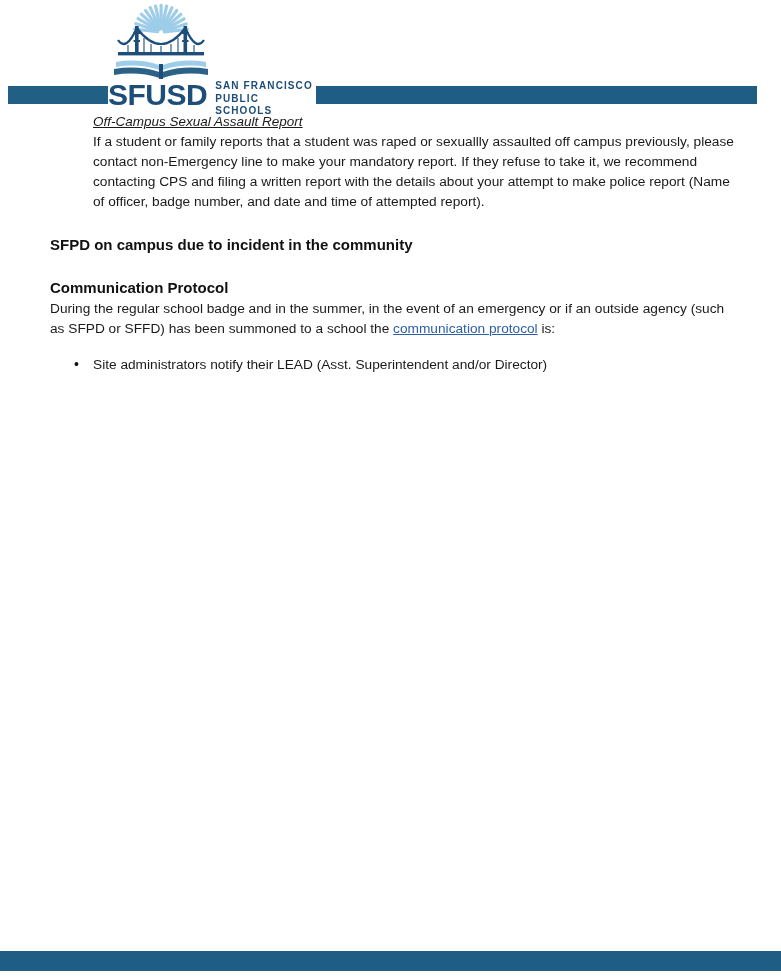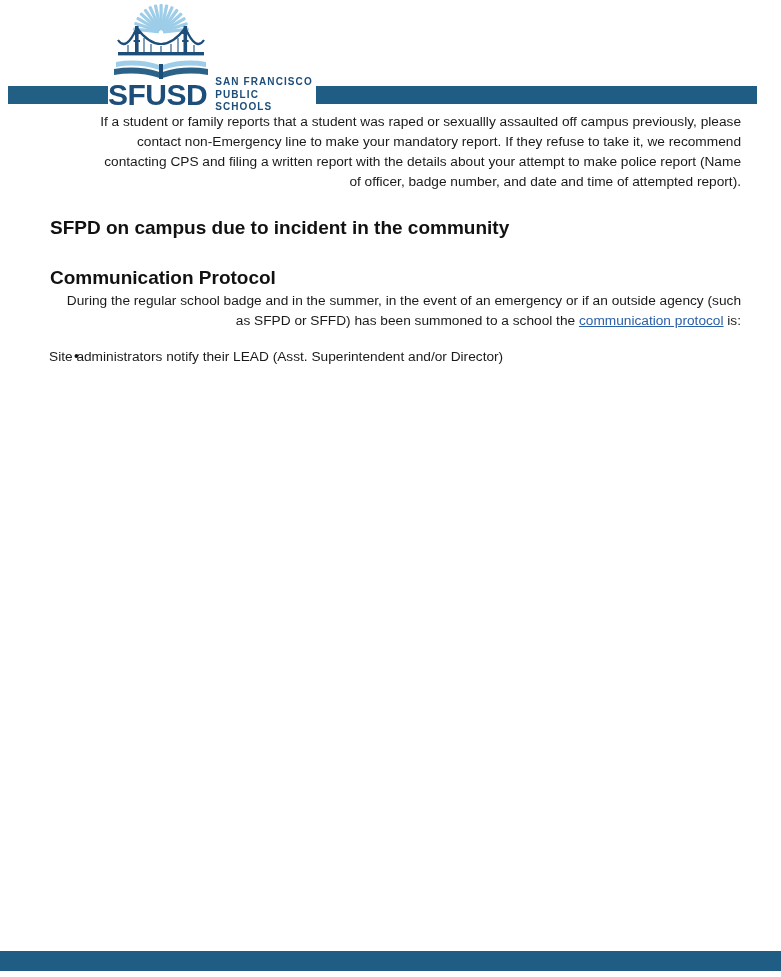--- a/index.html
+++ b/index.html
@@ -39,21 +39,20 @@
     height: 80px;
   }
 
   .wordmark {
     position: absolute;
     left: 0px;
     top: 78px;
     width: 212px;
     height: 30px;
     display: flex;
-    align-items: center;
   }
 
   .wordmark-sfusd {
     font-size: 30px;
     font-weight: bold;
     color: #1d4e79;
     letter-spacing: -0.5px;
     line-height: 1;
     font-family: "Liberation Sans", sans-serif;
   }
@@ -110,44 +109,44 @@
     font-weight: normal;
     text-decoration: underline;
     color: #1a1a1a;
     line-height: 1.45;
   }
 
   .para {
     font-size: 13.7px;
     line-height: 1.46;
     color: #1a1a1a;
-    text-align: right;
+    text-align: left;
   }
 
   .bold-heading {
-    font-size: 19px;
+    font-size: 15px;
     font-weight: bold;
     color: #111111;
     line-height: 1.45;
   }
 
   .gap-lg { height: 22px; }
   .gap-md { height: 16px; }
 
   ul.bullets {
     margin: 0;
     padding: 0;
     list-style: none;
   }
 
   ul.bullets li {
     position: relative;
     font-size: 13.7px;
     line-height: 1.52;
-    padding-left: 49px;
+    padding-left: 93px;
     color: #1a1a1a;
   }
 
   ul.bullets li::before {
     content: "\2022";
     position: absolute;
     left: 74px;
     top: -1px;
     font-size: 14px;
     color: #111111;
@@ -240,20 +239,21 @@
         <span>PUBLIC SCHOOLS</span>
       </span>
     </div>
 
   </div>
 </div>
 
 <div class="content">
 
   <div class="block-indent">
+    <div class="sub-heading">Off-Campus Sexual Assault Report</div>
     <div class="para">If a student or family reports that a student was raped or sexuallly assaulted off campus previously, please contact non-Emergency line to make your mandatory report.   If they refuse to take it, we recommend contacting CPS and filing a written report with the details about your attempt to make police report (Name of officer, badge number, and date and time of attempted report).</div>
   </div>
 
   <div class="gap-lg"></div>
 
   <div class="block-flush">
     <div class="bold-heading">SFPD on campus due to incident in the community</div>
   </div>
 
   <div class="gap-lg"></div>

